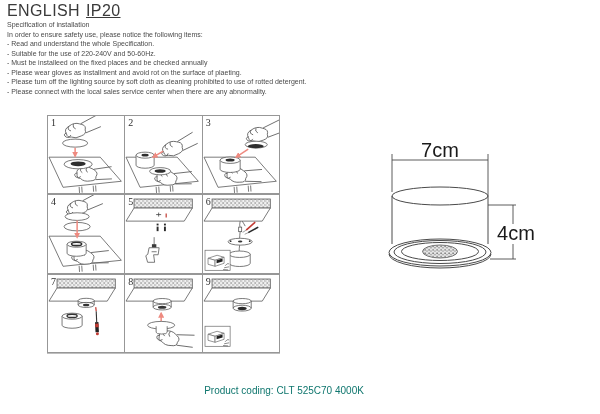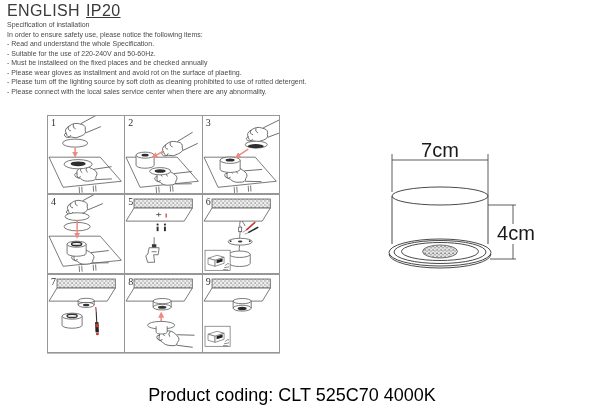--- a/index.html
+++ b/index.html
@@ -11,22 +11,22 @@
   .spec{position:absolute;left:7px;top:20px;width:390px;font-size:7px;line-height:9.5px;color:#4a4a4a;white-space:nowrap;}
   .grid{position:absolute;left:47px;top:115px;width:231px;height:236px;
         display:grid;grid-template-columns:1fr 1fr 1fr;grid-template-rows:1fr 1fr 1fr;
         column-gap:1px;row-gap:2px;background:#979797;border:1px solid #979797;
         box-shadow:0 1px 0 rgba(110,110,110,.45);}
   .cell{position:relative;background:#fff;}
   .cell svg{position:absolute;left:0;top:0;width:100%;height:100%;}
   .stepnum{position:absolute;left:3px;top:1px;font-family:"Liberation Serif",serif;
            font-size:10px;color:#2e2e2e;z-index:2;}
   .dims{position:absolute;left:372px;top:140px;}
-  .coding{position:absolute;left:72px;top:385px;width:440px;text-align:center;
-          font-size:18px;color:#000000;}
+  .coding{position:absolute;left:64px;top:385px;width:440px;text-align:center;
+          font-size:10px;color:#0f766e;}
   svg text{font-family:"Liberation Sans",sans-serif;}
 </style>
 </head>
 <body>
 
 <div class="sheet">
 
   <svg width="0" height="0" style="position:absolute" aria-hidden="true">
     <defs>
       <pattern id="hatch" width="4" height="4" patternUnits="userSpaceOnUse">

